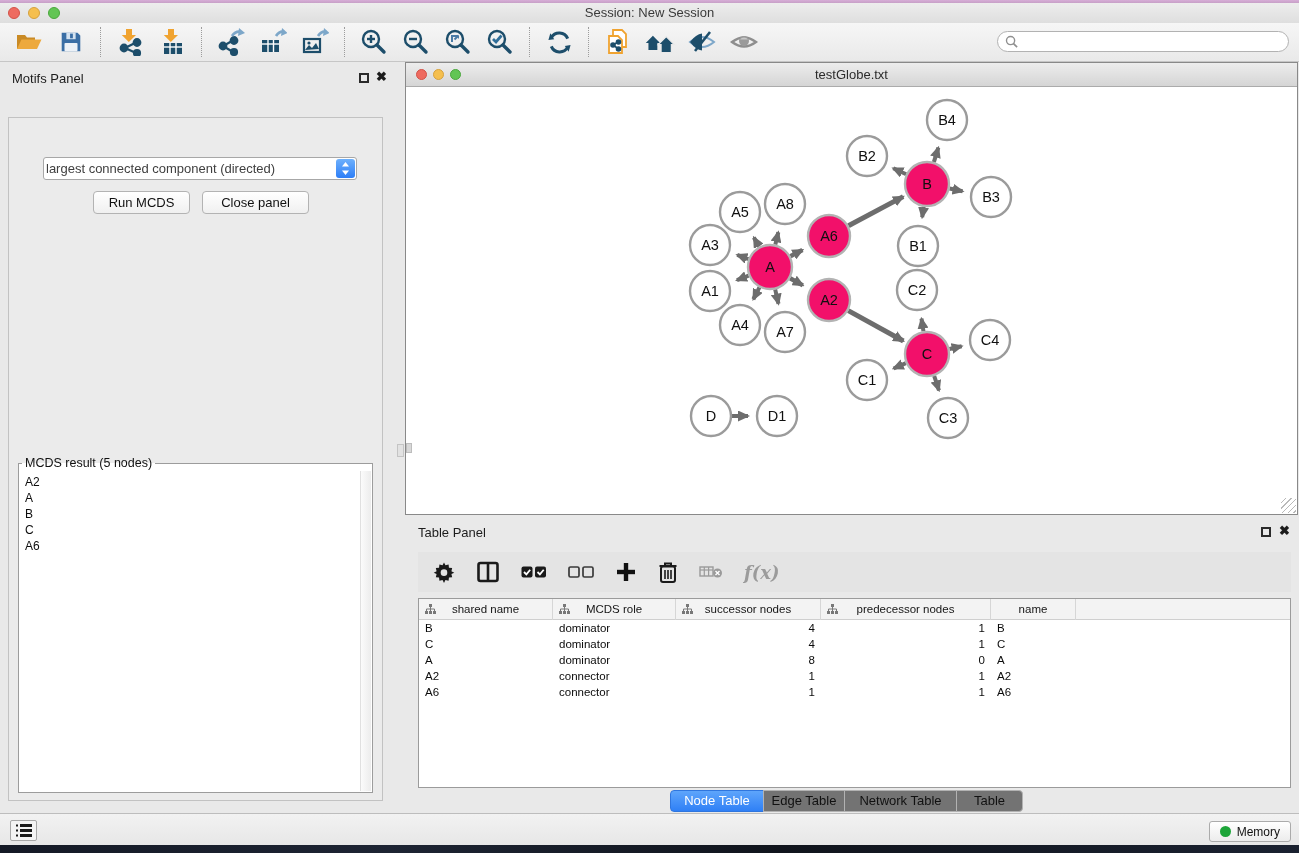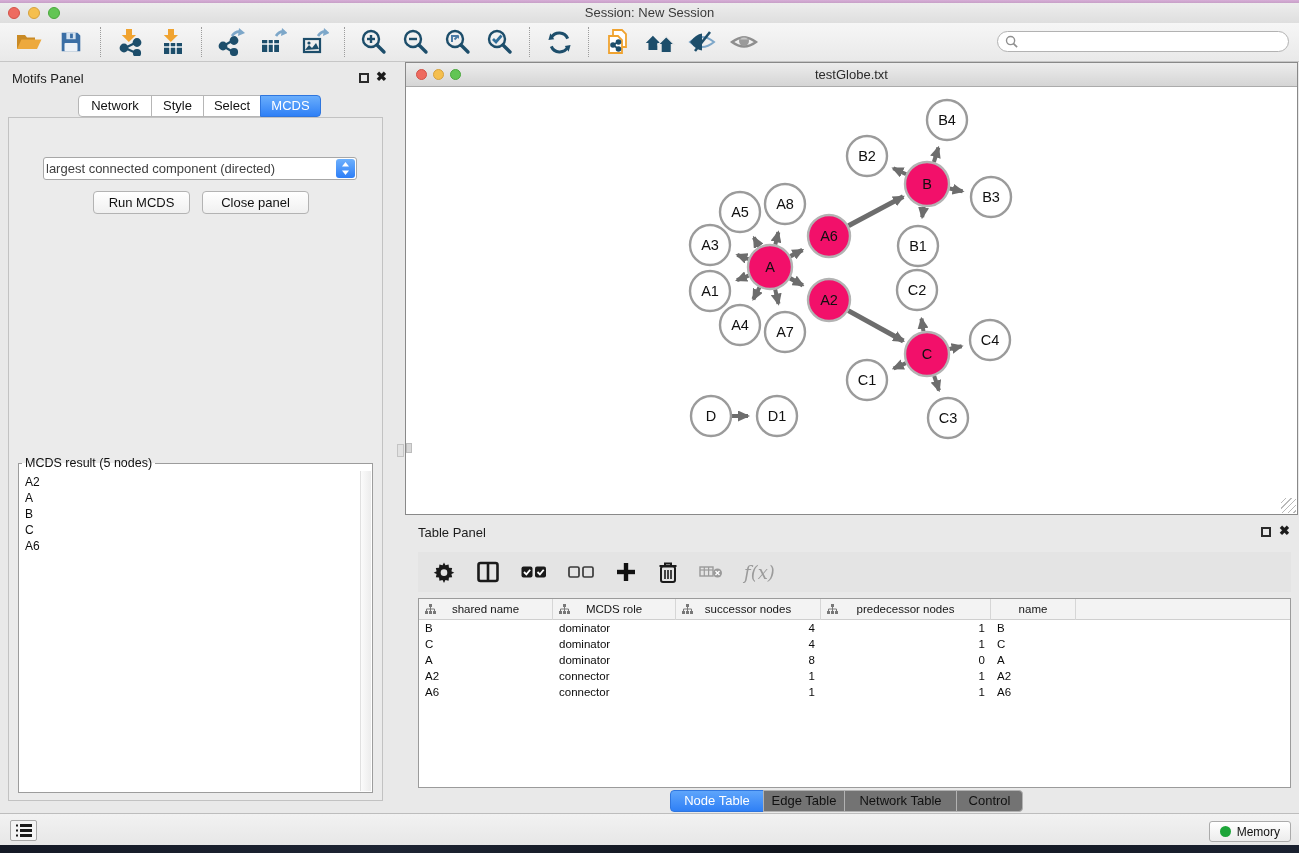--- a/index.html
+++ b/index.html
@@ -60,21 +60,21 @@
   .resize-grip { position:absolute; right:1px; bottom:1px; width:15px; height:15px;
     background:repeating-linear-gradient(135deg, transparent 0 3px, #b9b9b9 3px 4px); }
   .v-grip { position:absolute; left:397px; top:444px; width:7px; height:13px; background:#e2e2e2; border:1px solid #c4c4c4; }
   .h-grip { position:absolute; left:603px; top:781px; width:19px; height:5px; background:#d6d6d6; border:1px solid #c0c0c0; border-radius:2px; }
 
   
   .table-panel { position:absolute; left:405px; top:515px; width:894px; height:298px; }
   .tp-title { position:absolute; left:13px; top:10px; font-size:13px; color:#1d1d1d; }
   .table-panel .panel-float { left:856px; top:12px; } .table-panel .panel-close { left:874px; top:8px; }
   .tp-toolbar { position:absolute; left:13px; top:37px; width:873px; height:40px; background:#e4e4e4; display:flex; align-items:center; padding-left:15px; gap:21px; }
-  .tp-icon { display:flex; align-items:center; justify-content:flex-end; }
+  .tp-icon { display:flex; align-items:center; justify-content:flex-end;font-weight:bold; }
   .fx-label { font-family:"DejaVu Serif", serif; font-style:italic; font-size:18px; color:#9b9b9b; }
   .node-table { position:absolute; left:13px; top:83px; width:873px; height:190px; background:#fff; border:1px solid #9b9b9b; overflow:hidden; }
   .nt-header { display:flex; height:21px; background:#f3f3f3; border-bottom:1px solid #cfcfcf; }
   .nt-hcell { position:relative; height:21px; border-right:1px solid #d6d6d6; font-size:11.5px; color:#161616; text-align:center; line-height:20px; }
   .nt-hcell .tree-icon { position:absolute; left:6px; top:5px; }
   .nt-row { display:flex; height:16px; }
   .nt-cell { font-size:11.5px; color:#0b0b0b; line-height:16px; padding:0 6px; white-space:nowrap; overflow:hidden; }
   .align-right { text-align:right; } .align-left { text-align:left; }
   .tp-tabs { position:absolute; left:265px; top:275px; height:22px; display:flex; }
   .tp-tab { height:22px; line-height:20px; font-size:13px; color:#111; background:#737373; border:1px solid #b2b2b2; text-align:center; margin-left:-1px; }
@@ -266,26 +266,20 @@
           <line x1="9.2" y1="9.2" x2="13" y2="13" stroke="#8f8f8f" stroke-width="1.8"></line>
         </svg>
       <input type="text" placeholder="" style="">
     </div>
   </div>
 
   <div class="control-panel">
     <div class="cp-title">Motifs Panel</div>
     <div class="panel-float"></div>
     <div class="panel-close">✖</div>
-    <div class="cp-tabs" id="cp-tabs">
-        <div class="cp-tab" style="width: 74px;">Network</div>
-        <div class="cp-tab" style="width: 53px;">Style</div>
-        <div class="cp-tab" style="width: 58px;">Select</div>
-        <div class="cp-tab active" style="width: 61px;">MCDS</div>
-      </div>
     <div class="cp-body">
       <div class="criterion">
         <span class="val">largest connected component (directed)</span>
         <span class="spin">
           <svg width="9" height="15" viewBox="0 0 9 15">
               <path d="M4.5 1 L8 5.6 H1z" fill="#fff"></path>
               <path d="M4.5 14 L1 9.4 H8z" fill="#fff"></path>
             </svg>
         </span>
       </div>
@@ -599,21 +593,21 @@
             <div class="nt-cell align-right" style="width: 170px;">1</div>
             <div class="nt-cell align-left" style="width: 85px;">A6</div>
           </div>
         </div>
     </div>
 
     <div class="tp-tabs" id="tp-tabs">
         <div class="tp-tab active" style="width: 94px;">Node Table</div>
         <div class="tp-tab" style="width: 82px;">Edge Table</div>
         <div class="tp-tab" style="width: 113px;">Network Table</div>
-        <div class="tp-tab" style="width: 67px;">Control</div>
+        <div class="tp-tab" style="width: 67px;">Table</div>
       </div>
   </div>
 
   <div class="statusbar">
     <div class="list-btn">
       <svg class="icon" width="16" height="13" viewBox="0 0 16 13">
           <g fill="#1a1a1a">
             <rect x="0" y="0.5" width="2" height="2"></rect>
             <rect x="0" y="5.5" width="2" height="2"></rect>
             <rect x="0" y="10.5" width="2" height="2"></rect>

